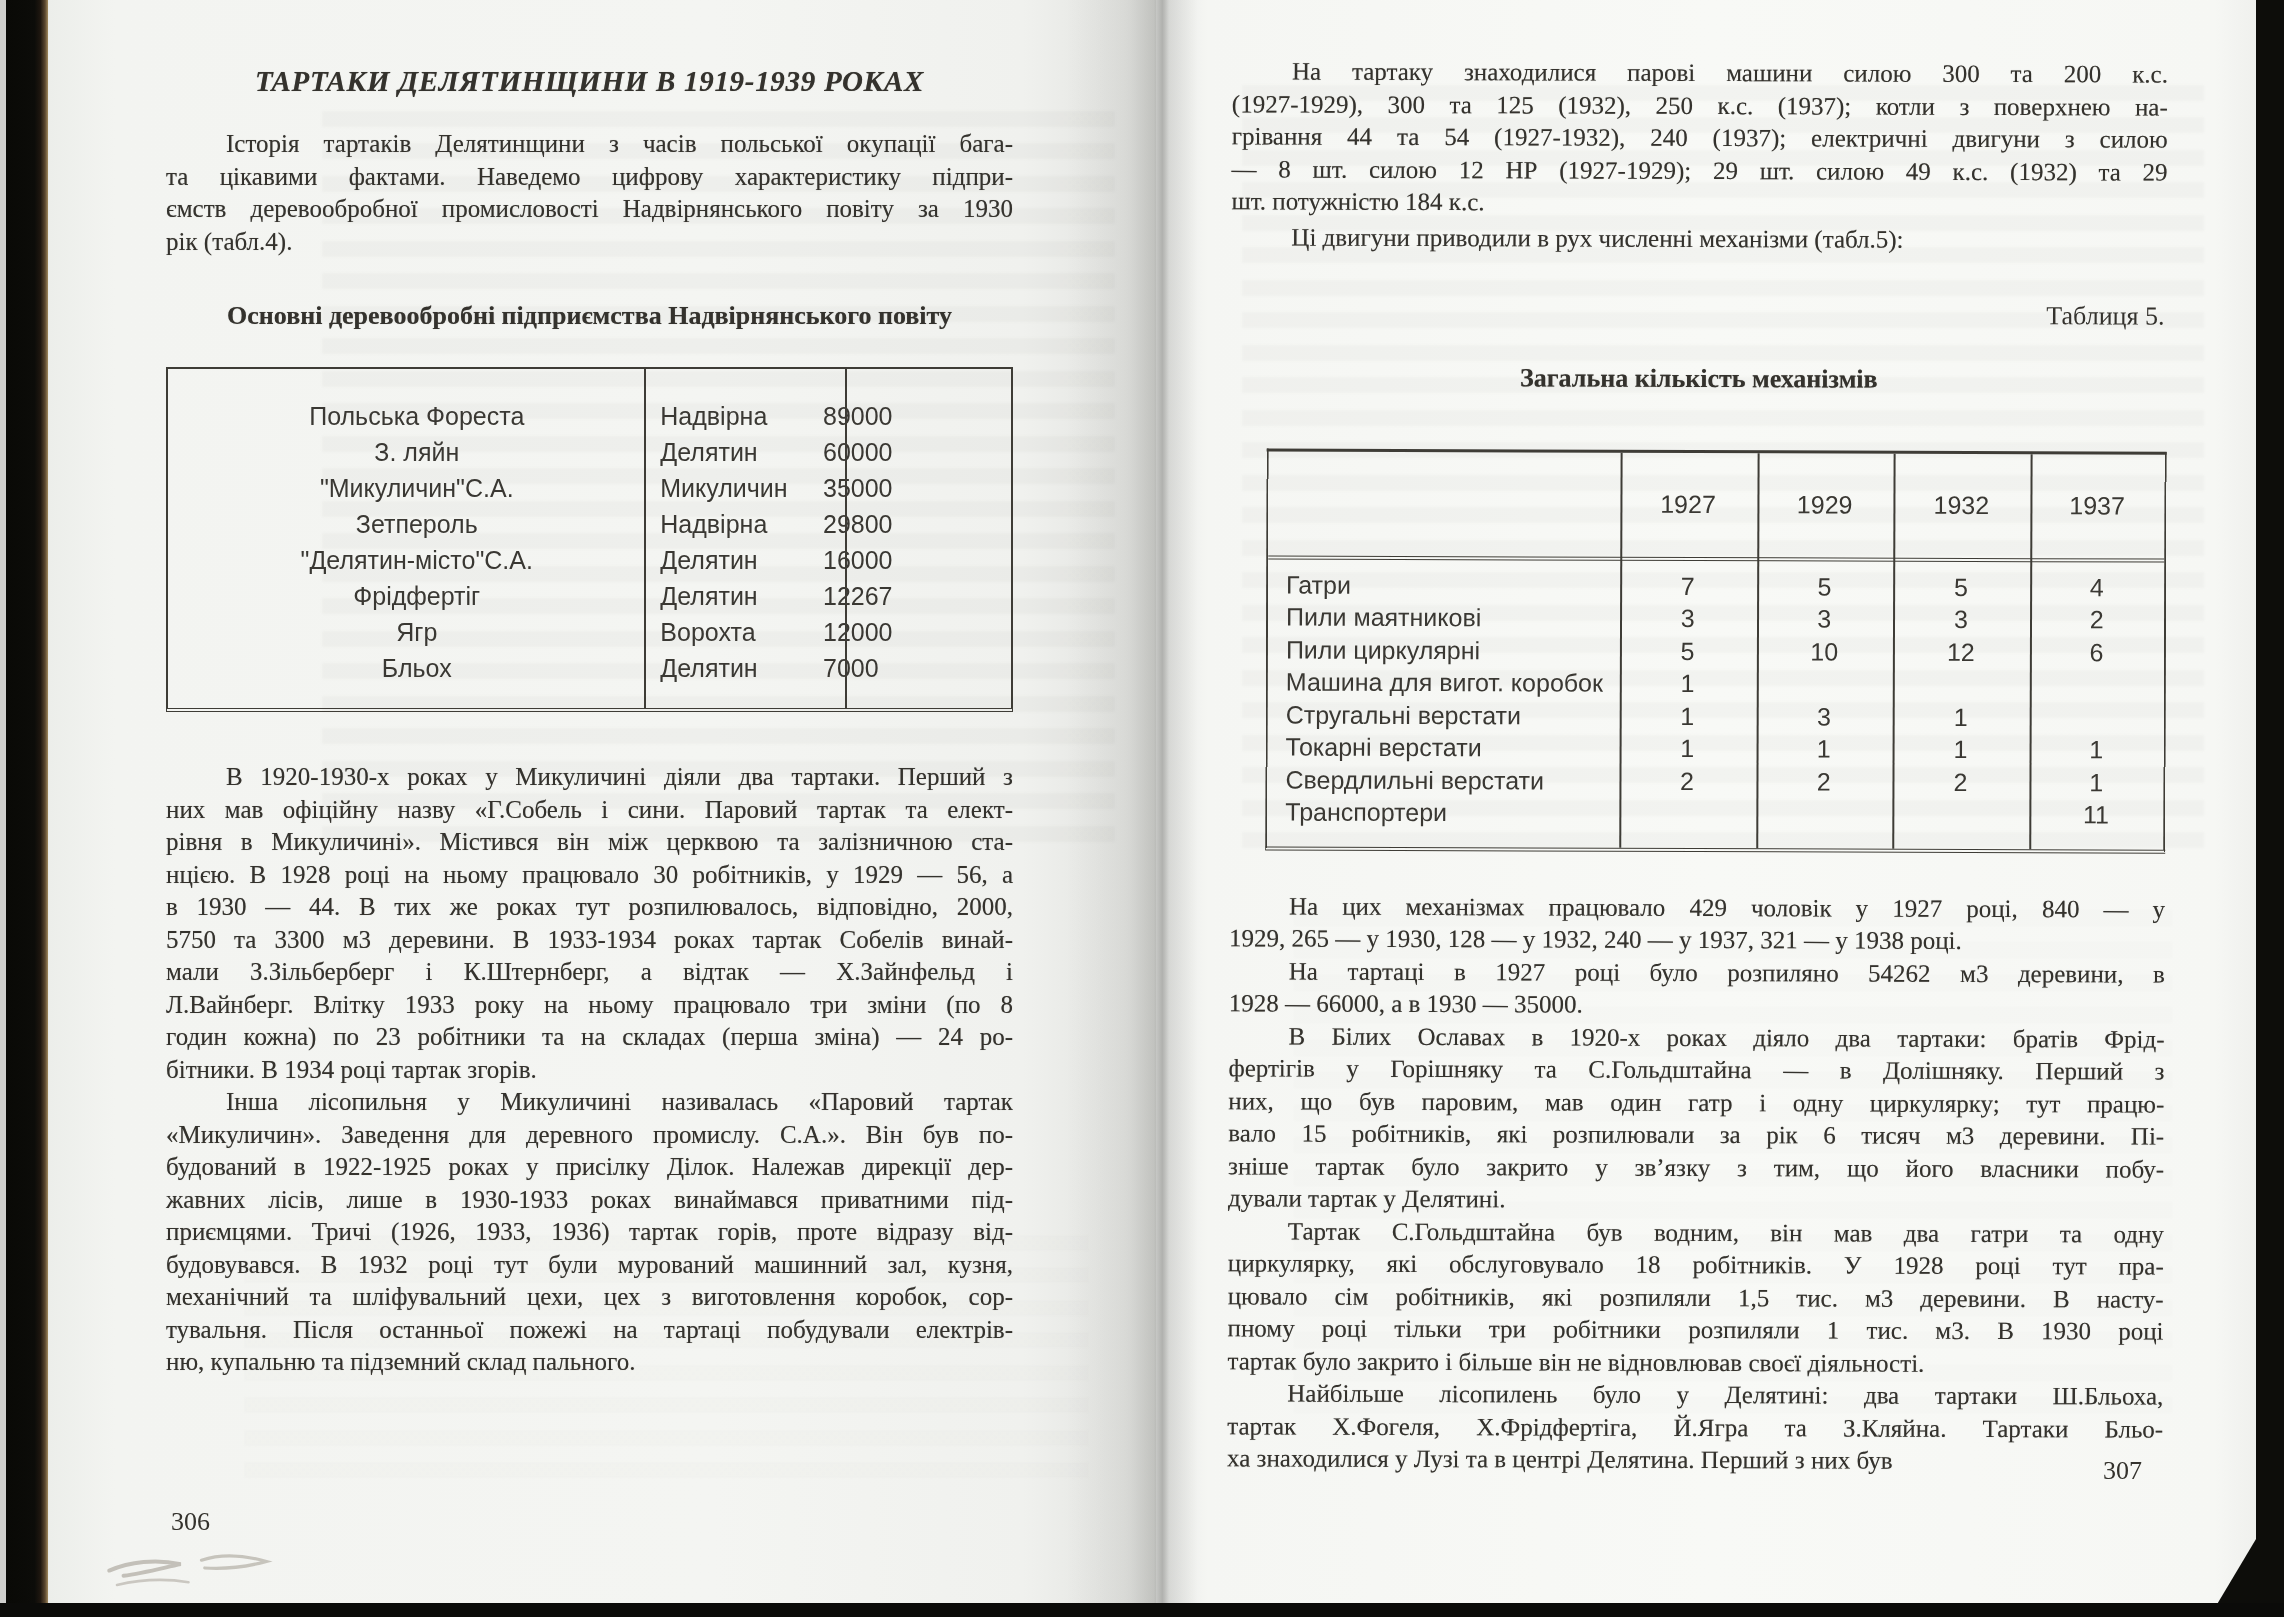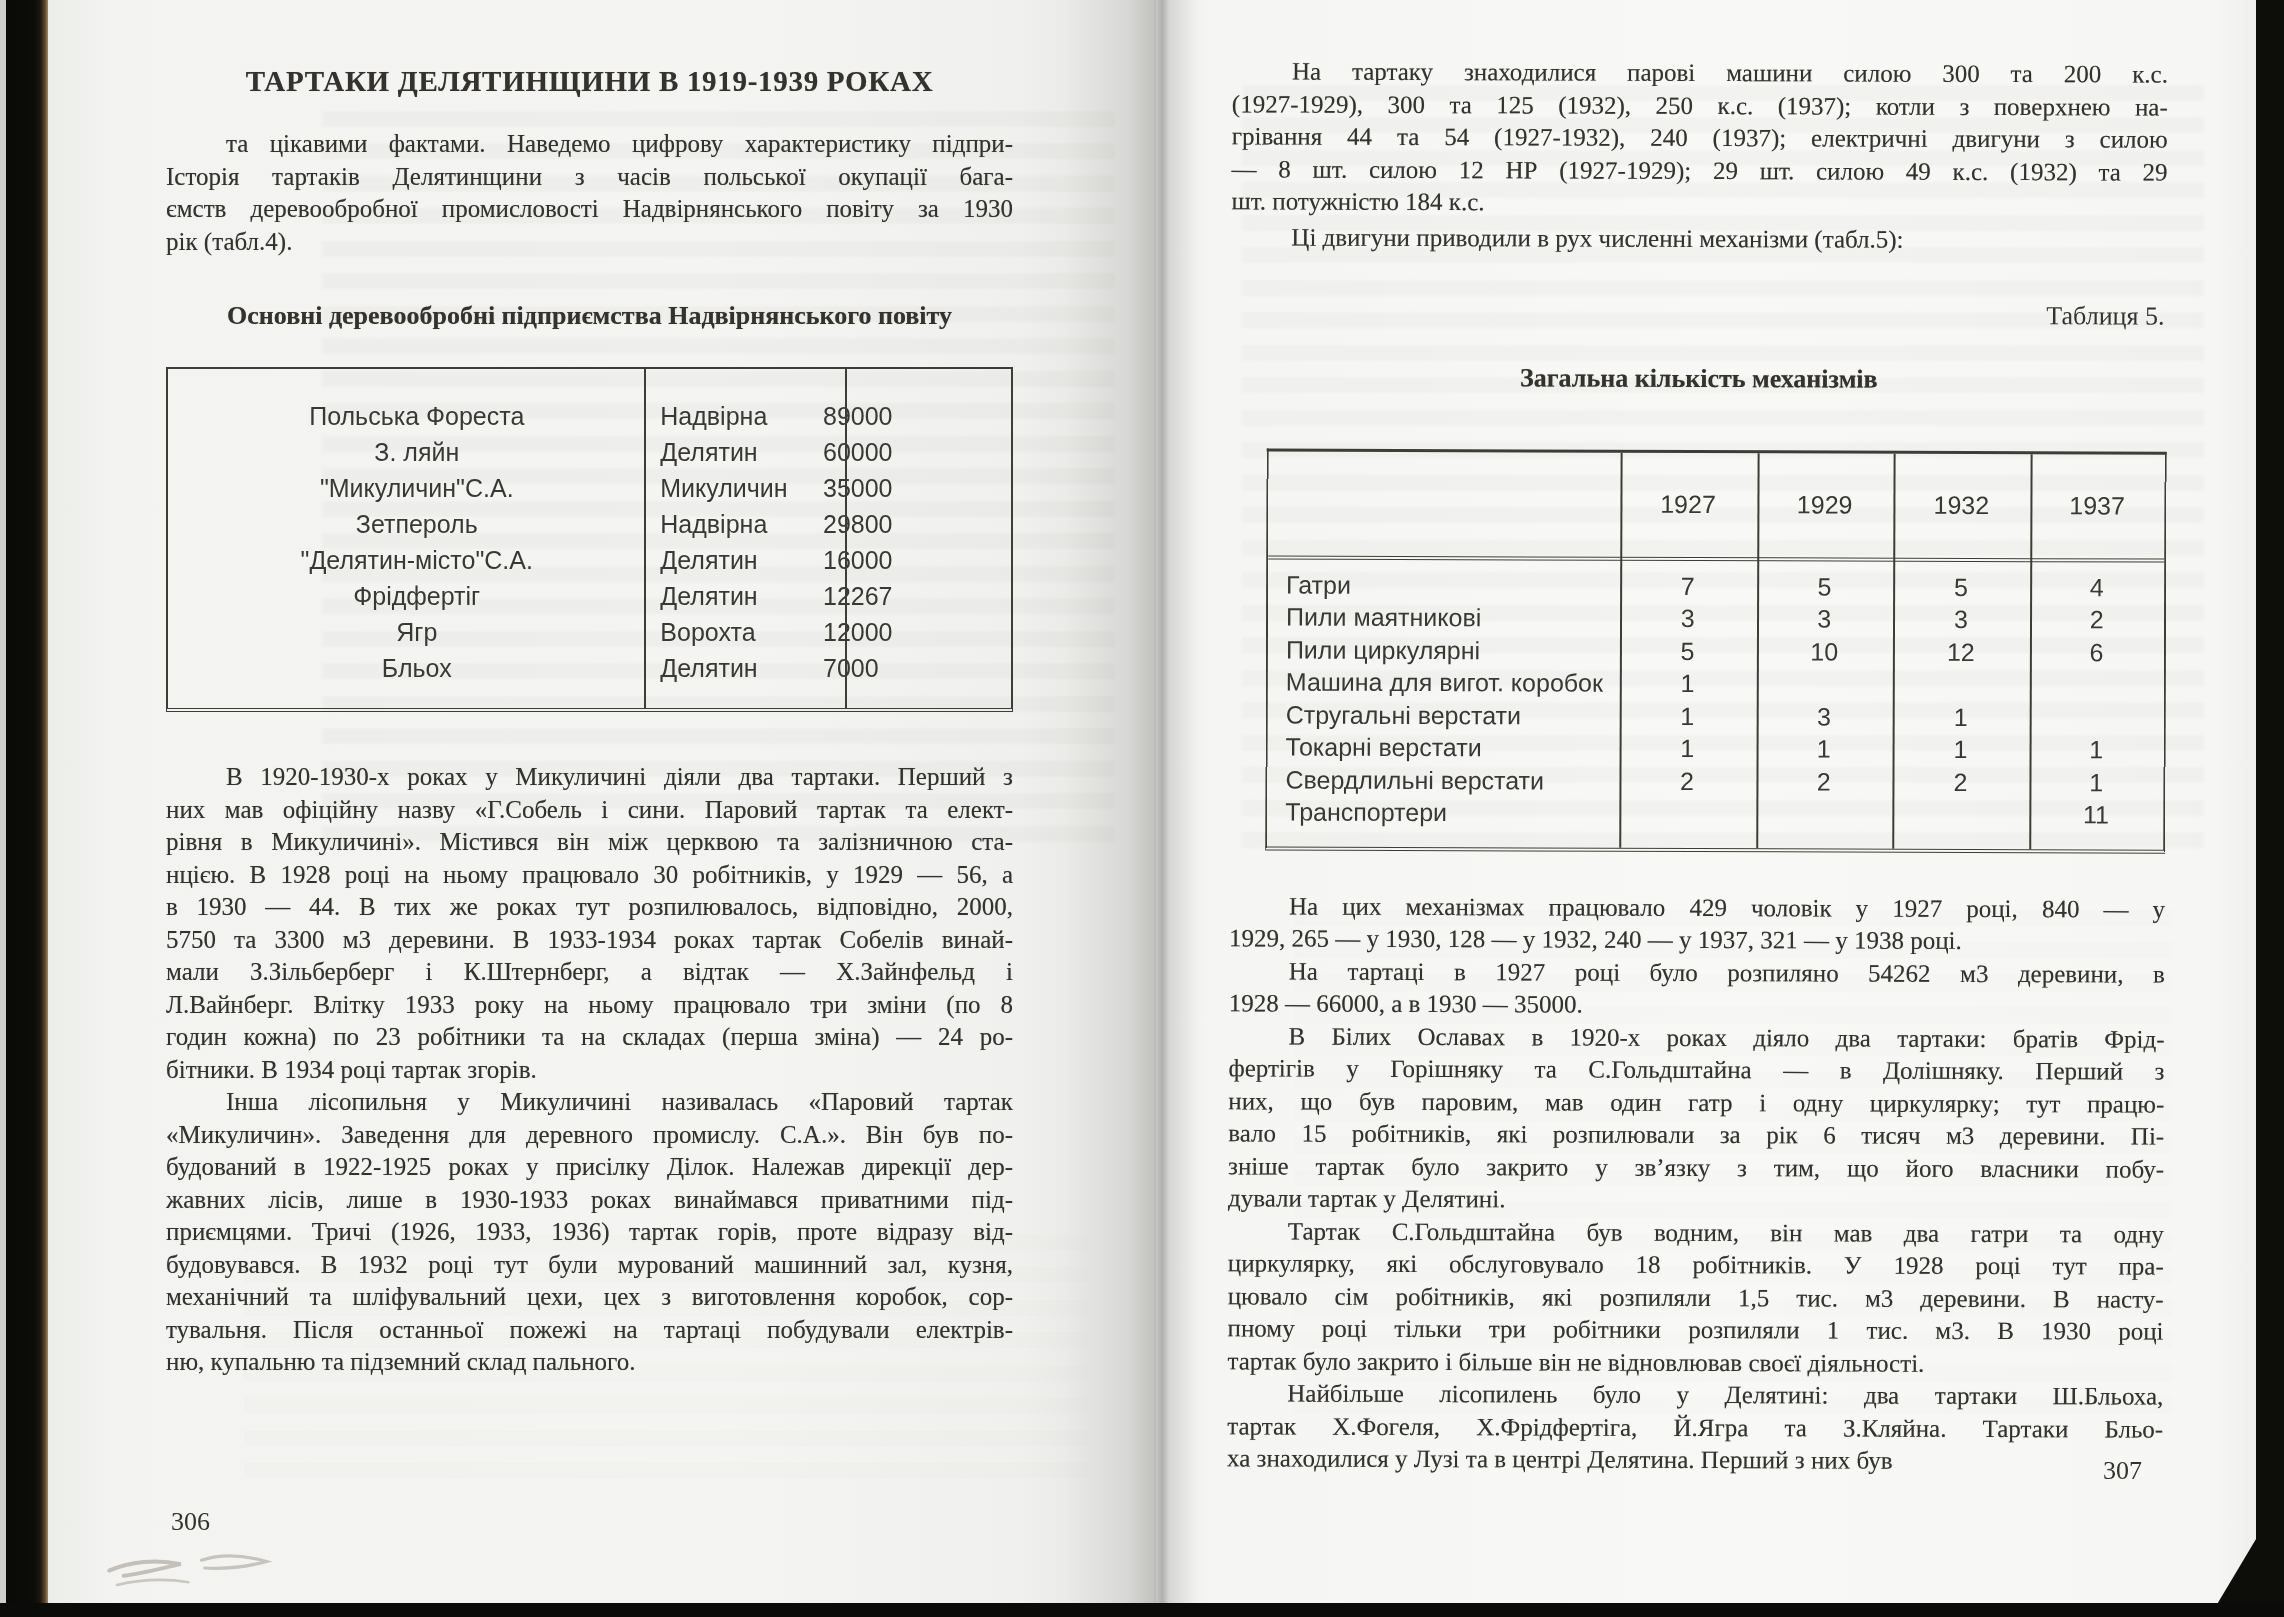--- a/index.html
+++ b/index.html
@@ -38,21 +38,21 @@
   #ghost-l2{left:195px;top:1235px;width:845px;height:247px;opacity:.25;}
   #ghost-r1{left:78px;top:85px;width:962px;height:767px;opacity:.5;}
   #ghost-r2{left:130px;top:910px;width:878px;height:520px;opacity:.22;}
 
   
   .para{font-size:25px;line-height:32.5px;text-shadow:0 0 0.7px rgba(45,43,38,.45);}
   .ln{min-height:32.5px;}
   .ln.j{text-align:justify;text-align-last:justify;}
   .para.ind .ln:first-child{text-indent:60px;}
   #article-title{margin:0;padding-top:62px;height:43px;font-size:29px;line-height:38px;
-    font-weight:bold;text-align:center;letter-spacing:0.7px;
+    font-weight:bold;font-style:italic;text-align:center;letter-spacing:0.7px;
     text-shadow:0 0 0.7px rgba(45,43,38,.5);}
   .tbl-label{font-size:26px;text-align:right;padding-right:2.6px;}
   .tbl-caption{font-size:26px;font-weight:bold;text-align:center;line-height:40px;
     text-shadow:0 0 0.7px rgba(45,43,38,.5);}
   .pageno{position:absolute;z-index:3;font-size:26px;}
 
   
   #table4{position:relative;margin-top:31px;margin-left:0;width:847px;box-sizing:border-box;
     border:2px solid #3e3c36;border-bottom:4.6px double #3e3c36;
     padding:29px 0 22px;font-family:"Liberation Sans",sans-serif;font-size:25px;color:#3a3833;}
@@ -99,22 +99,22 @@
 <div id="scan">
 
   <div class="page" id="page-left">
     <div class="ghost" id="ghost-l1"></div>
     <div class="ghost" id="ghost-l2"></div>
 
     <div class="content">
       <h1 id="article-title">ТАРТАКИ ДЕЛЯТИНЩИНИ В 1919-1939 РОКАХ</h1>
 
       <div class="para ind" id="lp-p1">
+          <div class="ln j">Історія тартаків Делятинщини з часів польської окупації бага-</div>
           <div class="ln j">та цікавими фактами. Наведемо цифрову характеристику підпри-</div>
-          <div class="ln j">Історія тартаків Делятинщини з часів польської окупації бага-</div>
           <div class="ln j">ємств деревообробної промисловості Надвірнянського повіту за 1930</div>
           <div class="ln last">рік (табл.4).</div>
         </div>
 
 
       <div class="tbl-caption" id="lp-caption">
         <div>Основні деревообробні підприємства Надвірнянського повіту</div>
       </div>
 
       <div id="table4">

